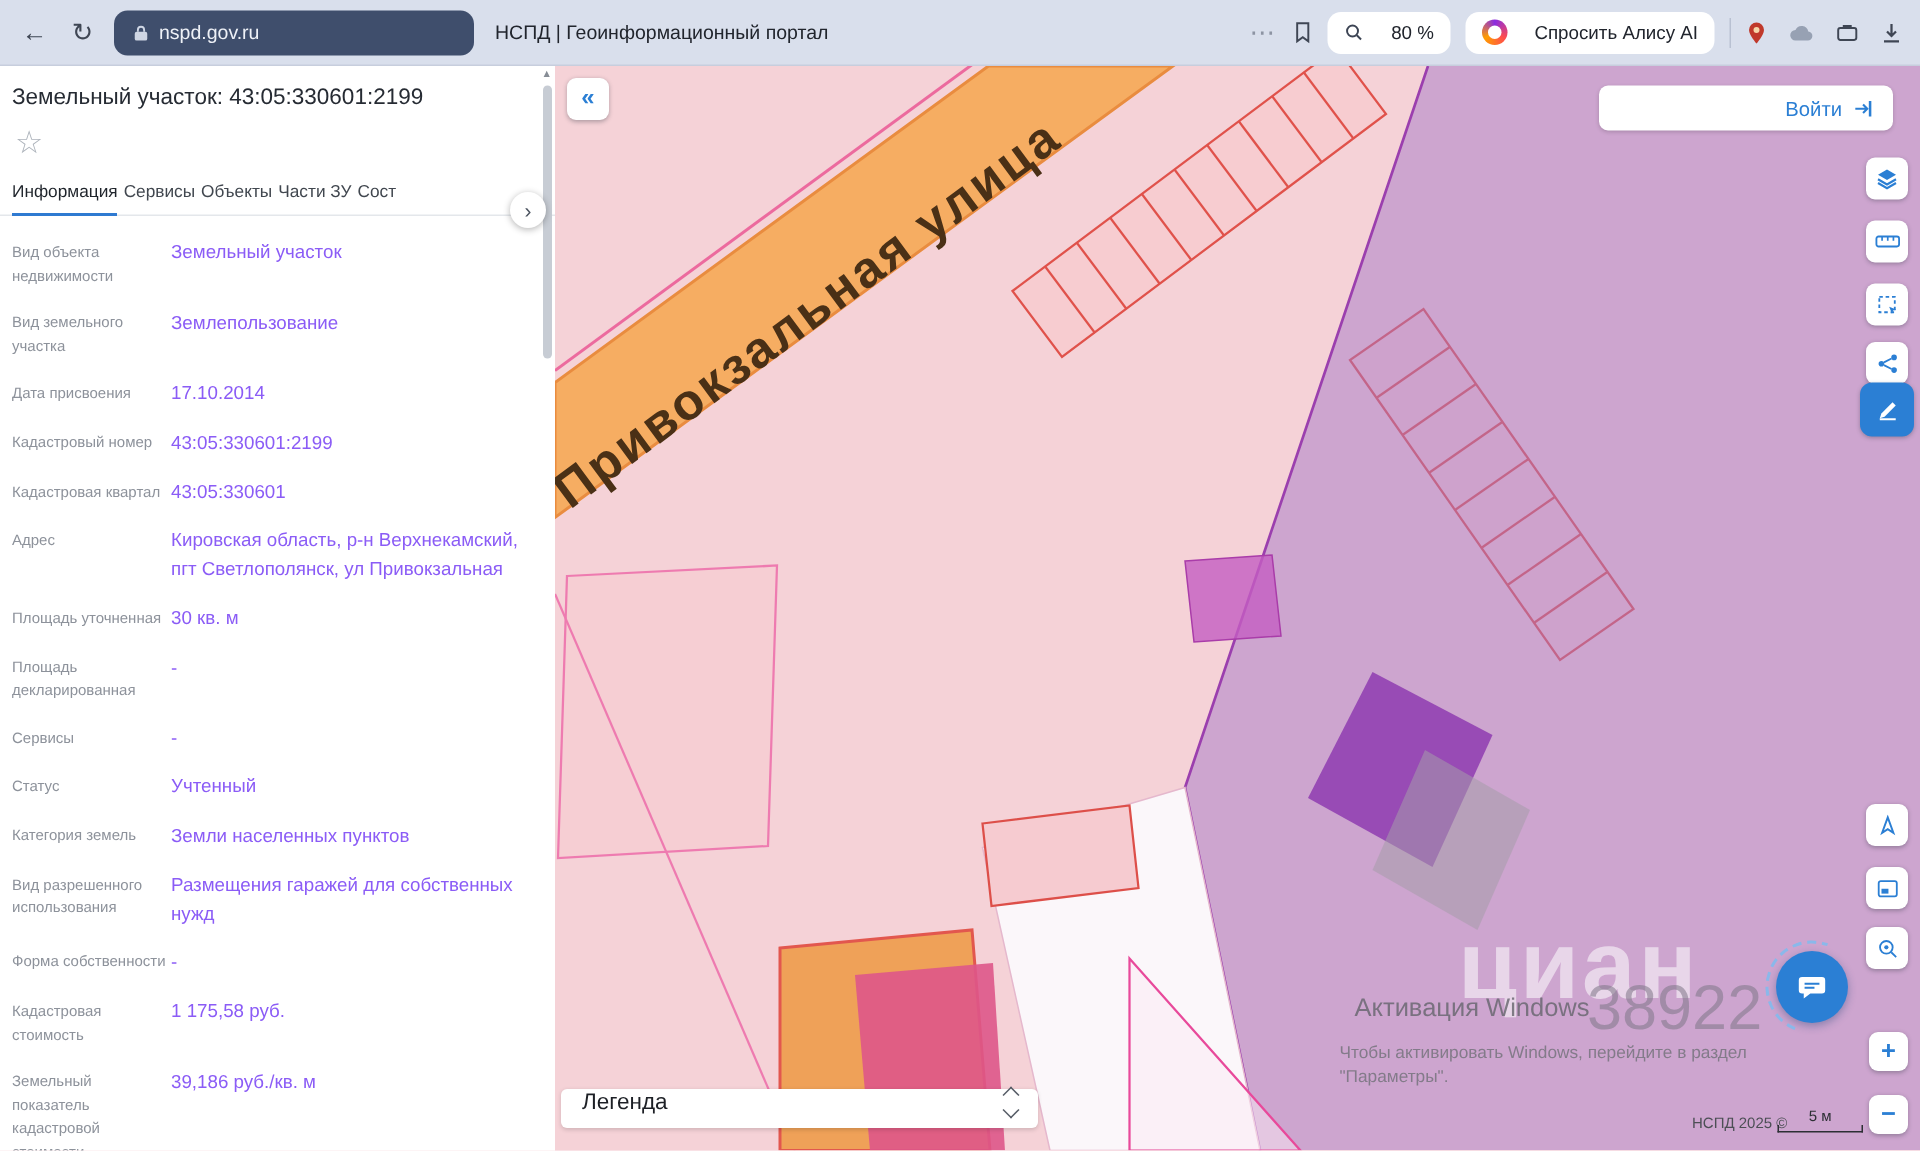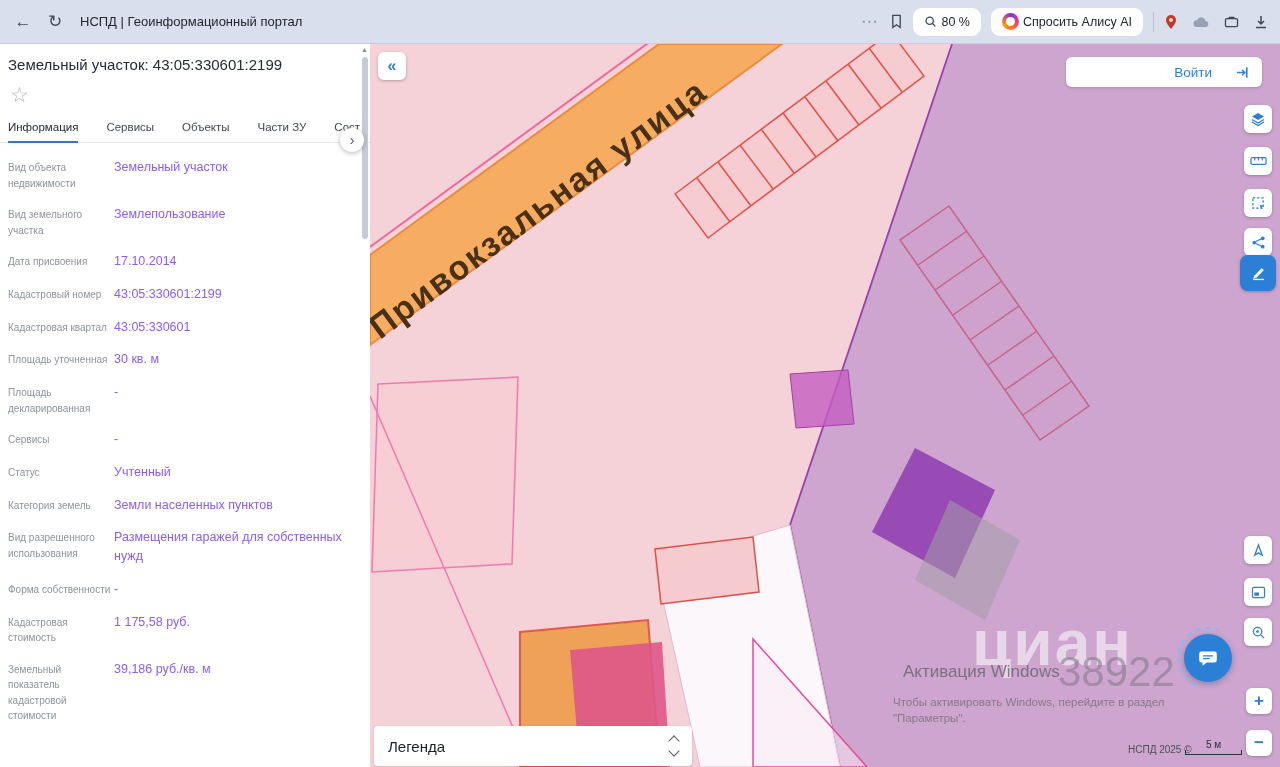--- a/index.html
+++ b/index.html
@@ -9,34 +9,34 @@
   
   .topbar{position:absolute;top:0;left:0;width:1280px;height:44px;background:#d9dfec;
           border-bottom:1px solid #c7cedd;display:flex;align-items:center;gap:10px;
           padding:0 12px;box-sizing:border-box;z-index:10}
   .navicon{font-size:17px;color:#3f4654;width:22px;text-align:center;flex:none}
   .url-pill{display:flex;align-items:center;gap:7px;background:#3f4e6c;border-radius:9px;
             height:30px;padding:0 13px;width:240px;box-sizing:border-box;flex:none}
   .url-text{color:#eef1f7;font-size:13px}
   .page-title{font-size:13px;color:#21252d;margin-left:4px;white-space:nowrap;flex:none}
   .tb-spacer{flex:1}
-  .pill{display:flex;align-items:center;gap:4px;background:#fff;border-radius:9px;height:28px;
+  .pill{display:flex;align-items:center;gap:18px;background:#fff;border-radius:9px;height:28px;
         padding:0 11px;font-size:12.5px;color:#21252d;white-space:nowrap;flex:none}
   .alice-dot{width:17px;height:17px;border-radius:50%;flex:none;position:relative;
              background:conic-gradient(#8a2be2,#ff4d4d,#ff9d00,#8a2be2)}
   .alice-dot::after{content:"";position:absolute;inset:4px;background:#fff;border-radius:50%}
   .vdiv{width:1px;height:20px;background:#b9c1d2;flex:none}
   .tb-icons{display:flex;align-items:center;gap:15px;flex:none}
   .tb-icons svg{display:block}
 
   
   .panel{position:absolute;top:44px;left:0;width:370px;height:762px;background:#fff;z-index:5;overflow:hidden}
   .panel-title{padding:12px 26px 0 8px;font-size:15px;color:#262b33}
   .star{font-size:21px;color:#aeb4bc;margin:10px 0 0 10px}
-  .tabs{display:flex;gap:28px;padding:14px 8px 0;border-bottom:1px solid #e4e7eb;position:relative}
+  .tabs{display:flex;gap:4px;padding:14px 8px 0;border-bottom:1px solid #e4e7eb;position:relative}
   .tab{font-size:11.5px;color:#41474f;padding-bottom:9px;position:relative;white-space:nowrap}
   .tab.active{color:#1f242b}
   .tab.active::after{content:"";position:absolute;left:0;right:0;bottom:-1px;height:2px;background:#2f7ad1}
   .tabs-more{position:absolute;right:6px;top:84px;width:24px;height:24px;border-radius:50%;background:#fff;
              box-shadow:0 1px 5px rgba(0,0,0,.3);display:flex;align-items:center;justify-content:center;
              font-size:14px;color:#4c5460;z-index:2}
   .fields{padding-top:8px}
   .field{display:flex;padding:7px 14px 7px 8px}
   .field-label{width:106px;flex:none;font-size:10px;color:#8d929b;line-height:1.55;padding-top:2px}
   .field-value{flex:1;font-size:12.5px;color:#8b5cf6;line-height:1.5}
@@ -46,50 +46,57 @@
 
   
   .map{position:absolute;top:44px;left:370px;width:910px;height:723px;background:#f5d2d7;overflow:hidden}
   .map svg.base{position:absolute;left:0;top:0}
   .mbtn{position:absolute;width:28px;height:28px;background:#fff;border-radius:6px;
         box-shadow:0 1px 3px rgba(50,55,65,.35);display:flex;align-items:center;justify-content:center}
   .mbtn svg{display:block}
   .collapse-btn{left:8px;top:8px;color:#2b7fd4;font-size:16px;font-weight:bold}
   .login-bar{position:absolute;right:18px;top:13px;width:196px;height:30px;background:#fff;border-radius:6px;
              box-shadow:0 1px 3px rgba(0,0,0,.18);display:flex;align-items:center;justify-content:flex-end;
-             gap:23px;padding-right:12px;box-sizing:border-box}
+             gap:7px;padding-right:12px;box-sizing:border-box}
   .login-text{color:#2b7fd4;font-size:13.5px}
   .draw-btn{width:36px;height:36px;background:#2b7fd4;border-radius:8px}
   .zoom-btn{width:26px;height:26px;color:#2b7fd4;font-size:17px;font-weight:bold}
   .chat-btn{position:absolute;left:814px;top:590px;width:48px;height:48px;border-radius:50%;background:#2b7fd4;
             box-shadow:0 2px 6px rgba(30,70,120,.4);display:flex;align-items:center;justify-content:center}
   .chat-btn::before{content:"";position:absolute;inset:-7px;border:2px dashed #8ab8ea;border-radius:50%;
                     border-right-color:transparent;border-bottom-color:transparent;transform:rotate(-25deg)}
-  .legend-bar{position:absolute;left:4px;top:682px;width:318px;height:40px;background:#fff;border-radius:4px;
-              box-shadow:0 1px 3px rgba(0,0,0,.15);display:flex;align-items:center;justify-content:space-between;
+  .legend-bar{position:absolute;left:4px;top:682px;width:318px;height:26px;background:#fff;border-radius:4px;
+              box-shadow:0 1px 3px rgba(0,0,0,.15);display:flex;justify-content:space-between;
               padding:0 14px;box-sizing:border-box}
   .legend-label{font-size:15px;color:#1d2026}
   .chev{width:7px;height:7px;border-right:1.5px solid #565c66;border-bottom:1.5px solid #565c66;display:block}
   .chev.up{transform:rotate(-135deg);margin-bottom:2px}
   .chev.down{transform:rotate(45deg)}
   .attribution{position:absolute;left:758px;top:700px;font-size:10px;color:#4c4f55}
   .scale{position:absolute;left:815px;top:695px;width:57px;text-align:center}
   .scale-label{font-size:10px;color:#2c2f34}
   .scale-bar{height:4px;border-left:1.5px solid #2c2f34;border-right:1.5px solid #2c2f34;border-bottom:1.5px solid #2c2f34}
   .wm-cian{position:absolute;left:602px;top:562px;font-size:64px;font-weight:bold;color:rgba(255,255,255,.55);letter-spacing:2px}
   .wm-num{position:absolute;left:688px;top:604px;font-size:42px;color:rgba(125,118,135,.55)}
   .win-act{position:absolute;left:533px;top:618px;font-size:17px;color:rgba(100,100,108,.8)}
   .win-note{position:absolute;left:523px;top:650px;font-size:11.5px;line-height:1.4;color:rgba(112,112,120,.8)}
 </style>
 </head>
 <body>
 
 <div class="topbar">
   <span class="navicon">←</span>
   <span class="navicon">↻</span>
+  <div class="url-pill">
+    <svg viewBox="0 0 12 14" width="10" height="12">
+      <rect x="1" y="6" width="10" height="7" rx="1.5" fill="#cfd6e4"></rect>
+      <path d="M3.5 6V4.5a2.5 2.5 0 0 1 5 0V6" fill="none" stroke="#cfd6e4" stroke-width="1.5"></path>
+    </svg>
+    <span class="url-text">nspd.gov.ru</span>
+  </div>
   <div class="page-title">НСПД | Геоинформационный портал</div>
   <div class="tb-spacer"></div>
   <span class="navicon" style="color:#8d94a3">⋯</span>
   <svg viewBox="0 0 14 16" width="13" height="15">
     <path d="M3 1.5h8v13l-4-3-4 3z" fill="none" stroke="#3f4654" stroke-width="1.4"></path>
   </svg>
   <div class="pill">
     <svg viewBox="0 0 16 16" width="13" height="13">
       <circle cx="7" cy="7" r="4.5" fill="none" stroke="#3c4454" stroke-width="1.6"></circle>
       <line x1="10.5" y1="10.5" x2="14" y2="14" stroke="#3c4454" stroke-width="1.6"></line>
@@ -156,20 +163,24 @@
       <div class="field">
         <div class="field-label">Кадастровый номер</div>
         <div class="field-value">43:05:330601:2199</div>
       </div>
 
       <div class="field">
         <div class="field-label">Кадастровая квартал</div>
         <div class="field-value">43:05:330601</div>
       </div>
 
+      <div class="field">
+        <div class="field-label">Адрес</div>
+        <div class="field-value">Кировская область, р-н Верхнекамский, пгт Светлополянск, ул Привокзальная</div>
+      </div>
 
       <div class="field">
         <div class="field-label">Площадь уточненная</div>
         <div class="field-value">30 кв. м</div>
       </div>
 
       <div class="field">
         <div class="field-label">Площадь декларированная</div>
         <div class="field-value">-</div>
       </div>

